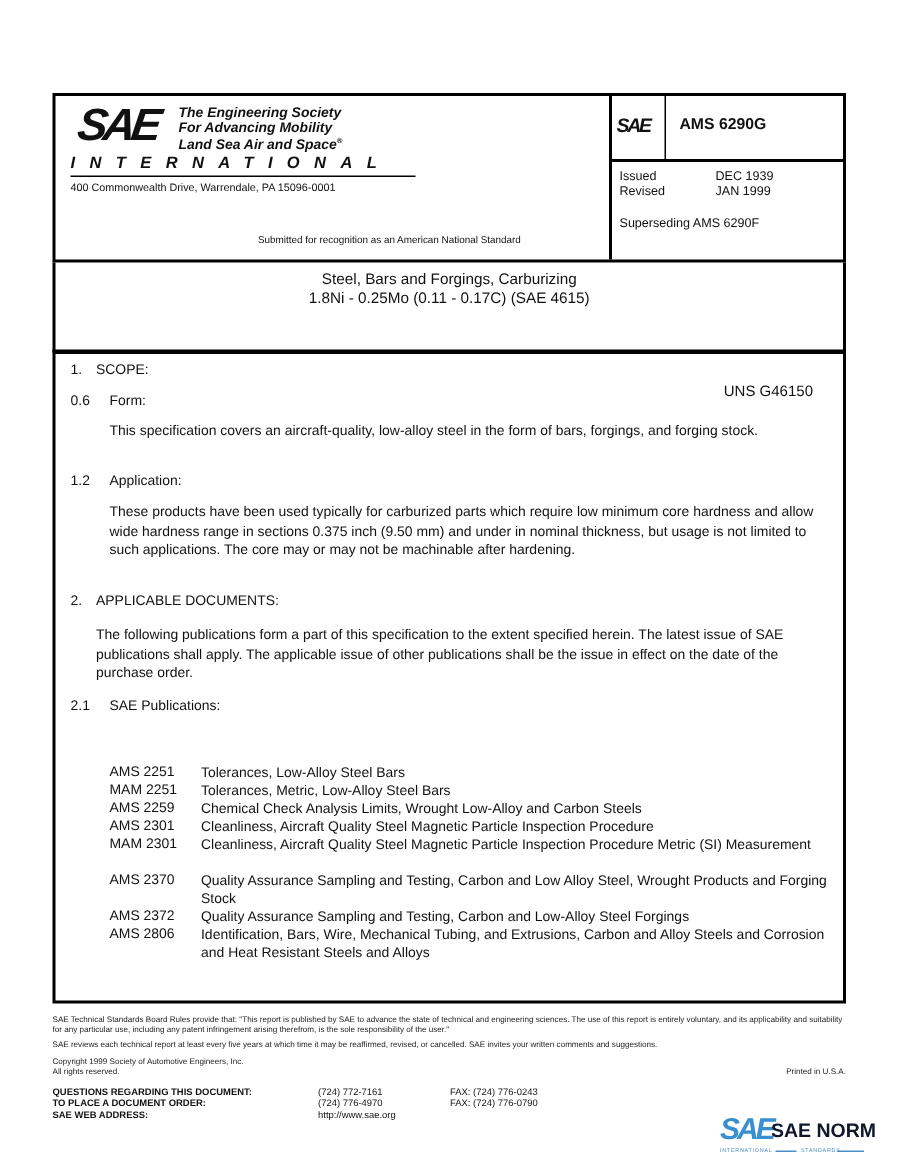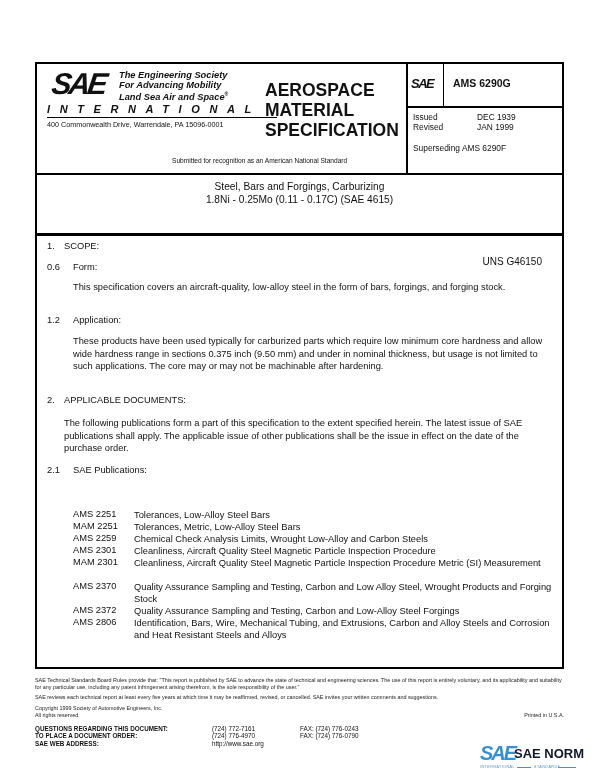--- a/index.html
+++ b/index.html
@@ -62,25 +62,20 @@
   <div class="sae-big">SAE</div>
   <div class="tagline">
     <div>The Engineering Society</div>
     <div>For Advancing Mobility</div>
     <div><span>Land Sea Air and Space</span><sup style="font-size:5px">®</sup></div>
   </div>
   <div class="intl">INTERNATIONAL</div>
   <div class="intl-rule"></div>
   <div class="addr">400 Commonwealth Drive, Warrendale, PA 15096-0001</div>
 
-  <div class="spec-title">
-    <div>AEROSPACE</div>
-    <div>MATERIAL</div>
-    <div>SPECIFICATION</div>
-  </div>
   <div class="submitted">Submitted for recognition as an American National Standard</div>
 
   <div class="hdr-vdiv"></div>
   <div class="hdr-logo-box">
     <div class="hdr-logo-vdiv"></div>
     <div class="logo-small">SAE</div>
     <div class="ams-num">AMS 6290G</div>
   </div>
   <div class="meta" style="left:376px; top:48px;">Issued</div>
   <div class="meta" style="left:440px; top:48px;">DEC 1939</div>

